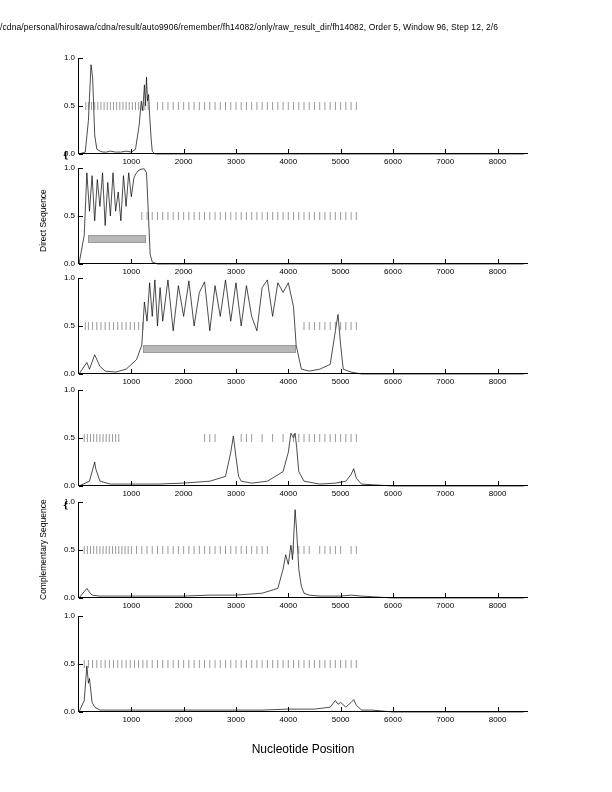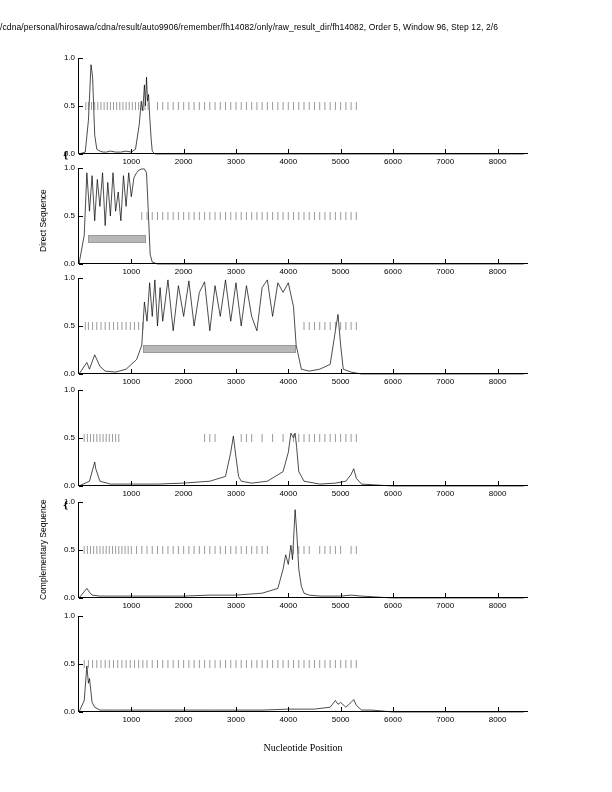--- a/index.html
+++ b/index.html
@@ -71,26 +71,25 @@
   .xtick-label {
     position: absolute;
     bottom: -13px;
     font-size: 8px;
     line-height: 8px;
     transform: translateX(-50%);
     white-space: nowrap;
   }
   .axis-xlabel {
     position: absolute;
-    font-size: 10px;
+    font-size: 12px;
     width: 450px;
     left: 78px;
     text-align: center;
     top: 742px;
-    font-family: Liberation Serif, serif;
   }
   .axis-ylabel {
     position: absolute;
     font-size: 8.5px;
     white-space: nowrap;
     transform-origin: 0 0;
     transform: rotate(-90deg);
   }
   .brace {
     position: absolute;

